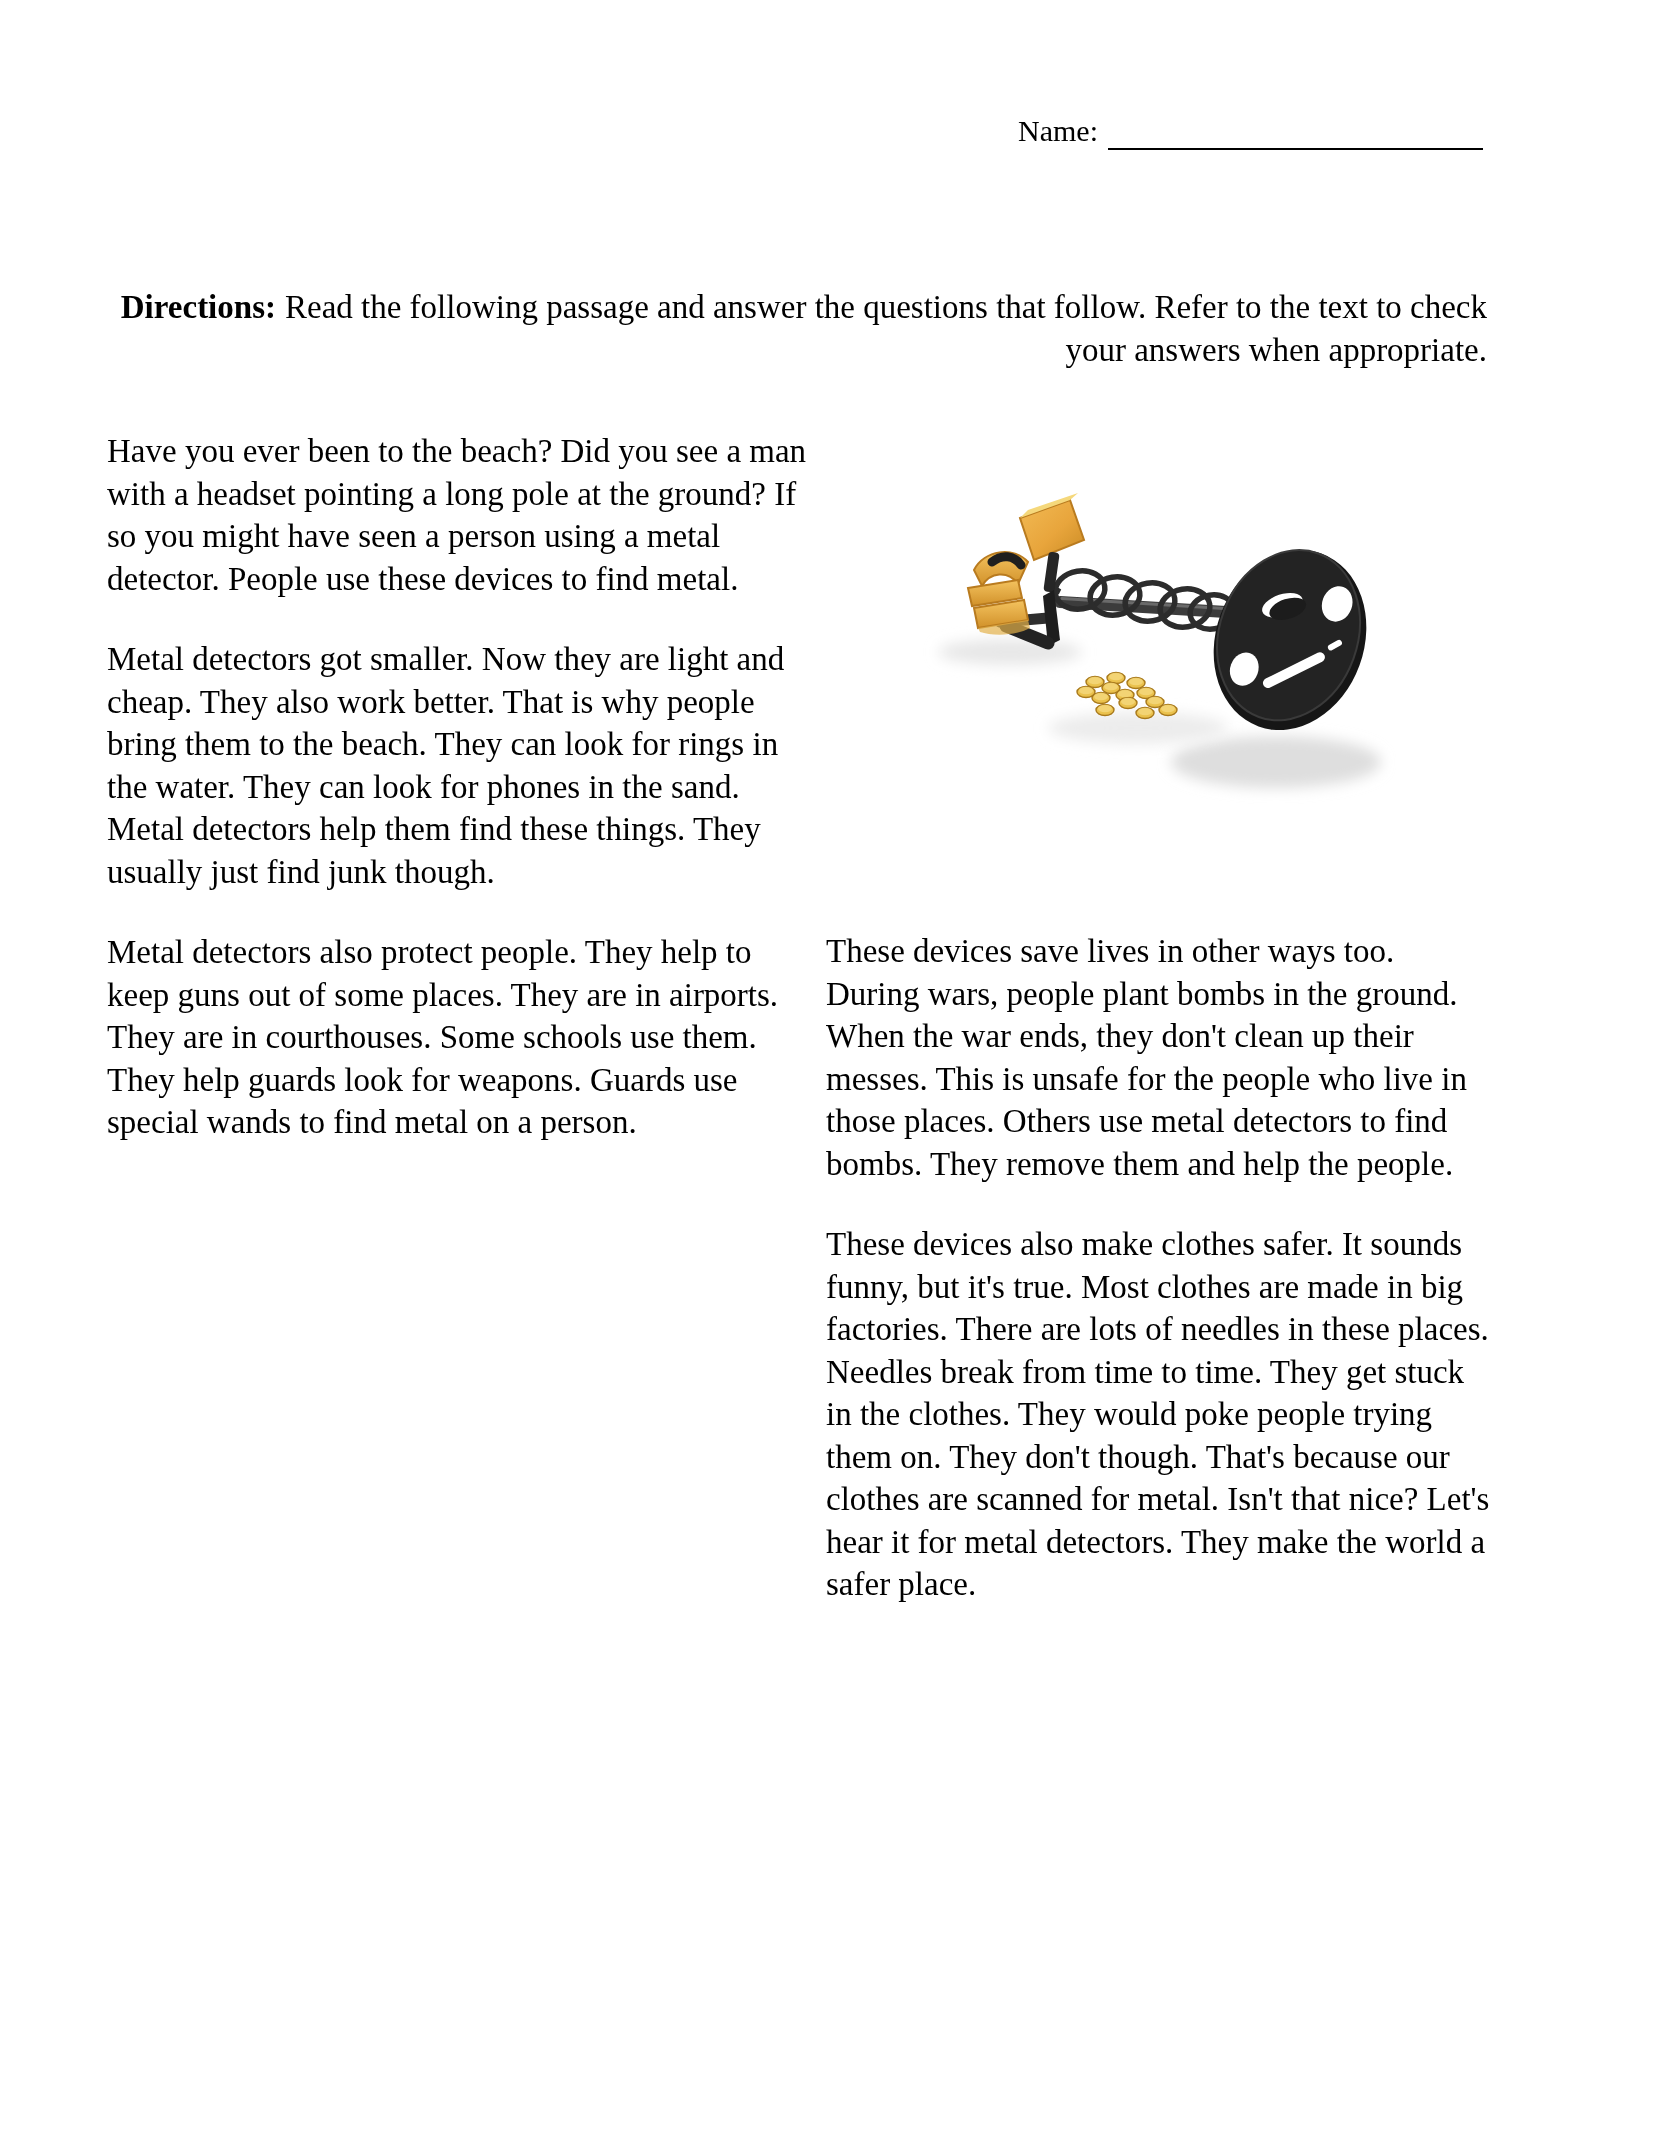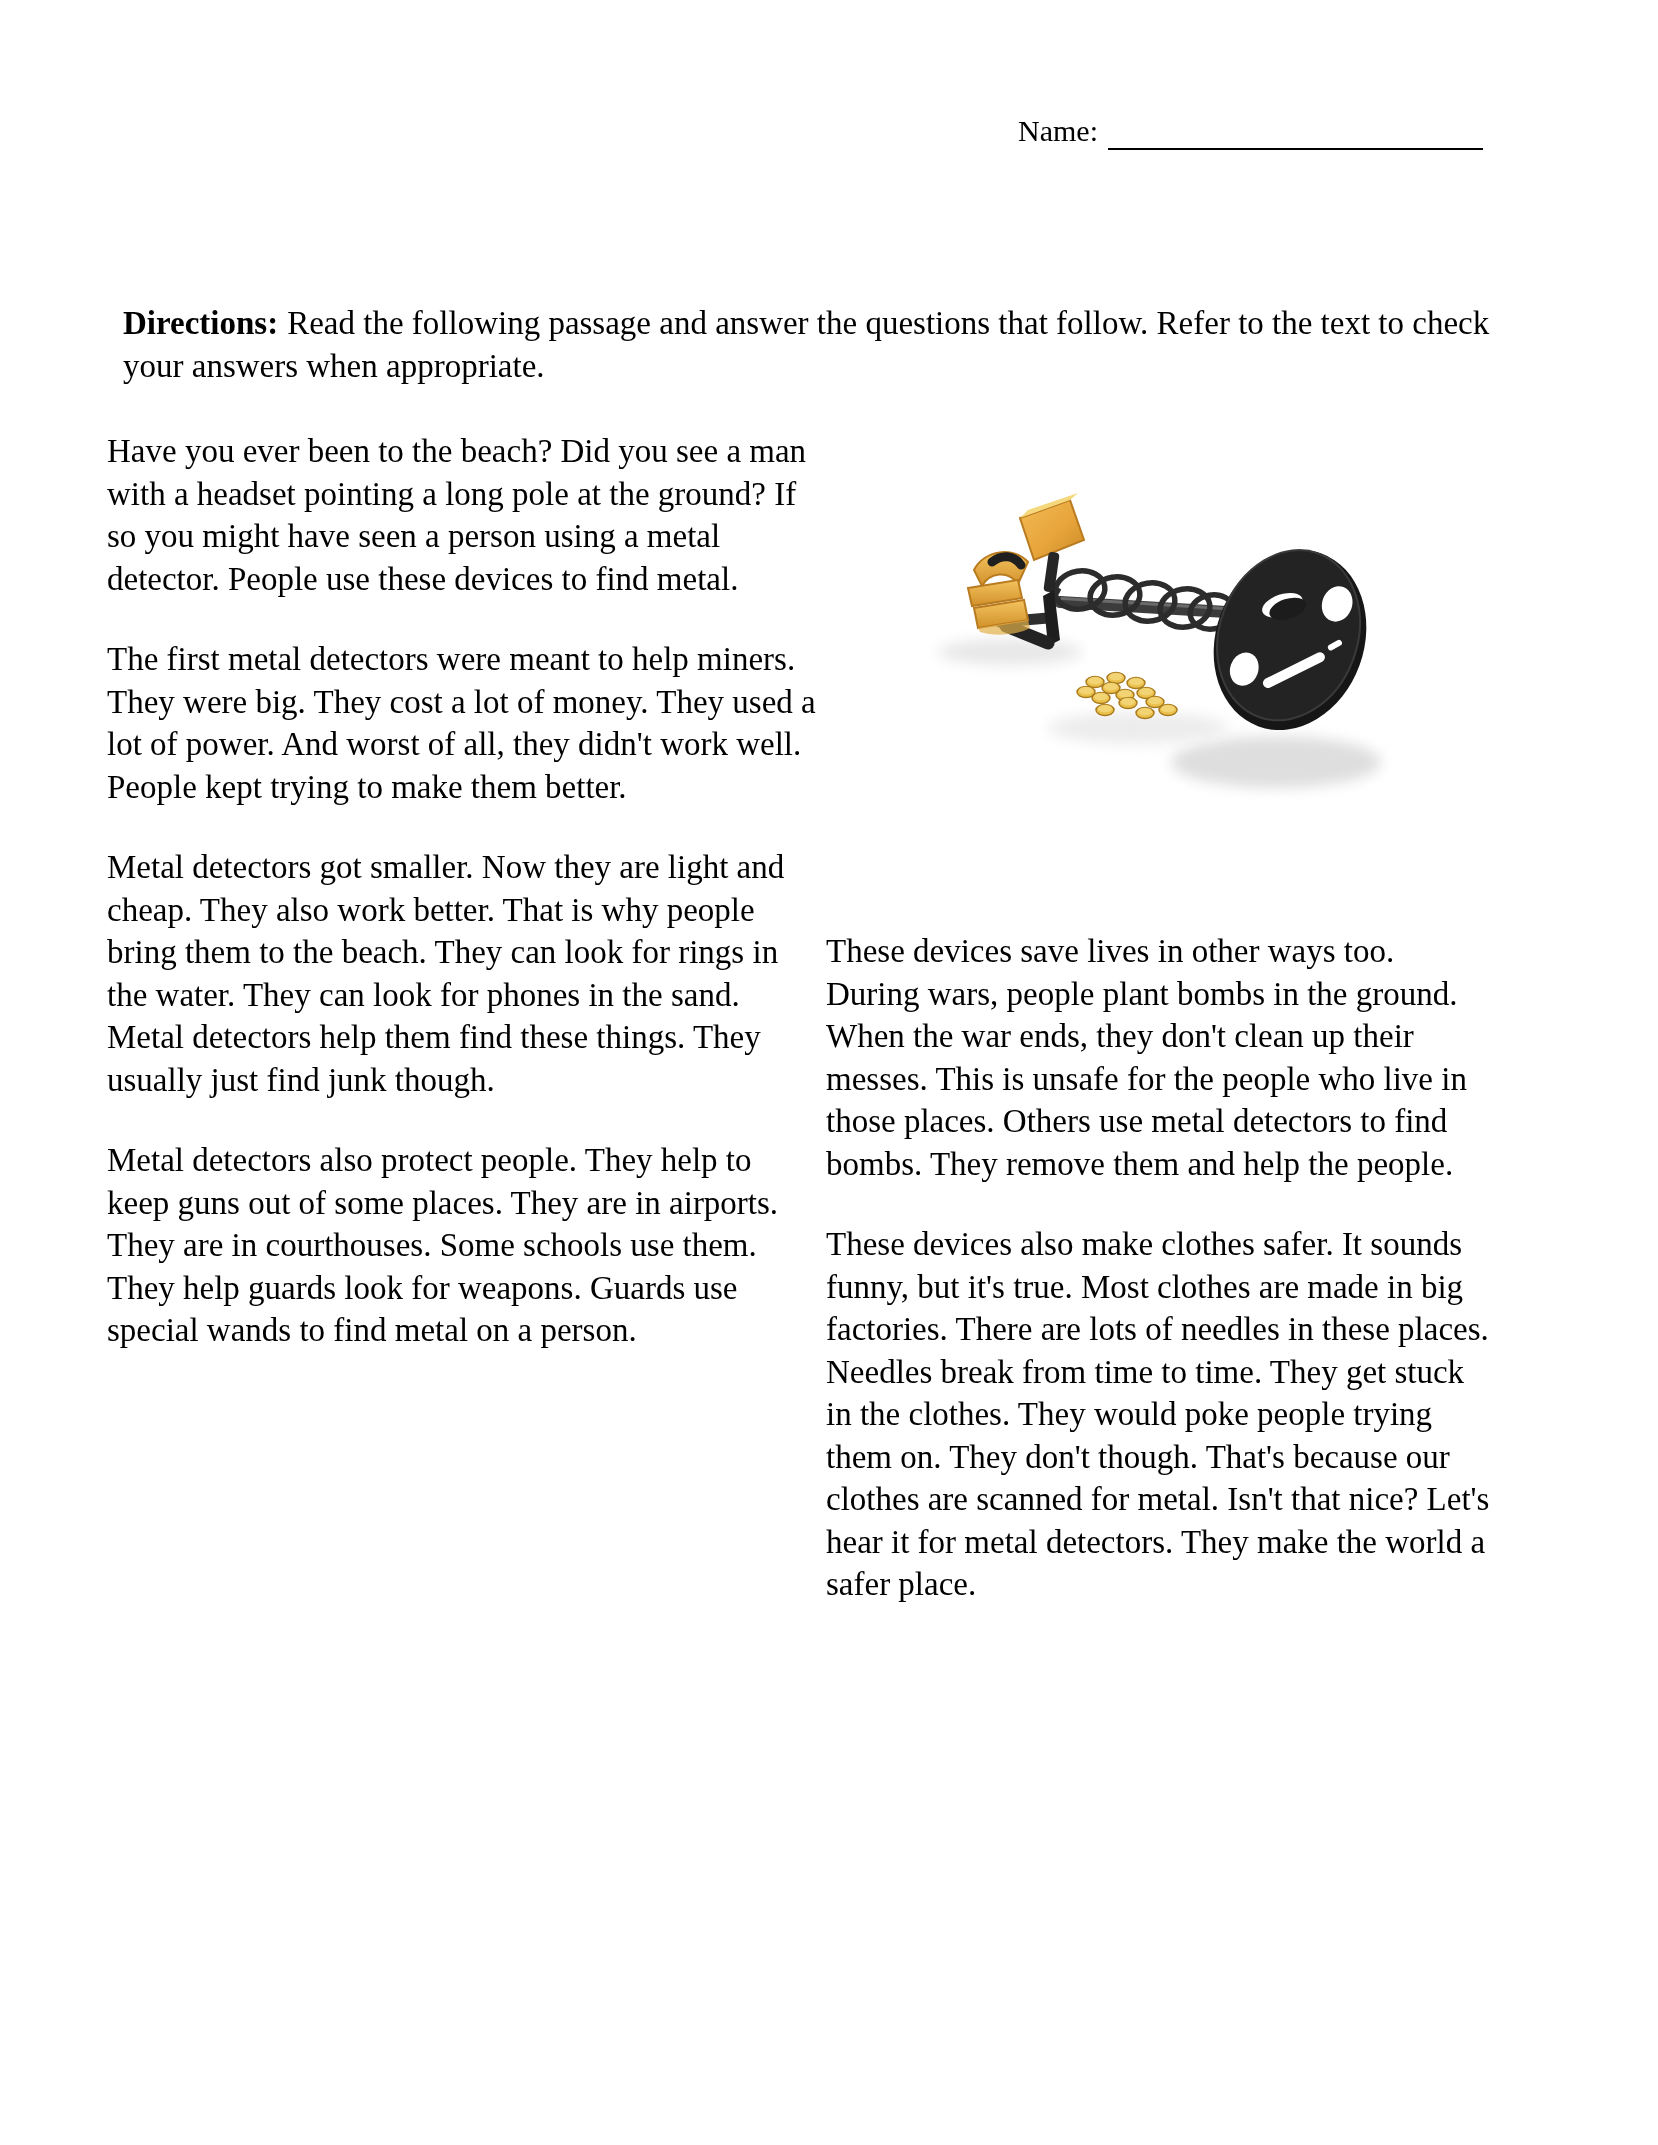--- a/index.html
+++ b/index.html
@@ -35,23 +35,24 @@
     font-size: 46px;
     font-weight: bold;
     line-height: 53px;
     letter-spacing: 0.5px;
   }
   .directions {
     position: absolute;
     left: 107px;
     top: 286px;
     width: 1380px;
-    margin: 16px;
+    margin: 0;
     font-size: 33px;
     line-height: 43px;
+    text-align: right;
   }
   .dir-label { font-weight: bold; margin-right: 9px; }
   .columns {
     position: absolute;
     left: 107px;
     top: 430px;
     width: 1396px;
     display: flex;
     gap: 4px;
     font-size: 33px;
@@ -82,21 +83,20 @@
 
 
   <p class="directions">
     <span class="dir-label">Directions:</span><span>Read the following passage and answer the questions that follow. Refer to the text to check your answers when appropriate.</span>
   </p>
 
   <div class="columns">
 
     <div class="col-left">
       <p>Have you ever been to the beach? Did you see a man with a headset pointing a long pole at the ground? If so you might have seen a person using a metal detector. People use these devices to find metal.</p>
-      <p>The first metal detectors were meant to help miners. They were big. They cost a lot of money. They used a lot of power. And worst of all, they didn't work well. People kept trying to make them better.</p>
       <p>Metal detectors got smaller. Now they are light and cheap. They also work better. That is why people bring them to the beach. They can look for rings in the water. They can look for phones in the sand. Metal detectors help them find these things. They usually just find junk though.</p>
       <p>Metal detectors also protect people. They help to keep guns out of some places. They are in airports. They are in courthouses. Some schools use them. They help guards look for weapons. Guards use special wands to find metal on a person.</p>
     </div>
 
     <div class="col-right">
 
       <div class="figure">
         <svg width="600" height="420" viewBox="0 0 600 420">
           <defs>
             <filter id="soft" x="-50%" y="-50%" width="200%" height="200%">

